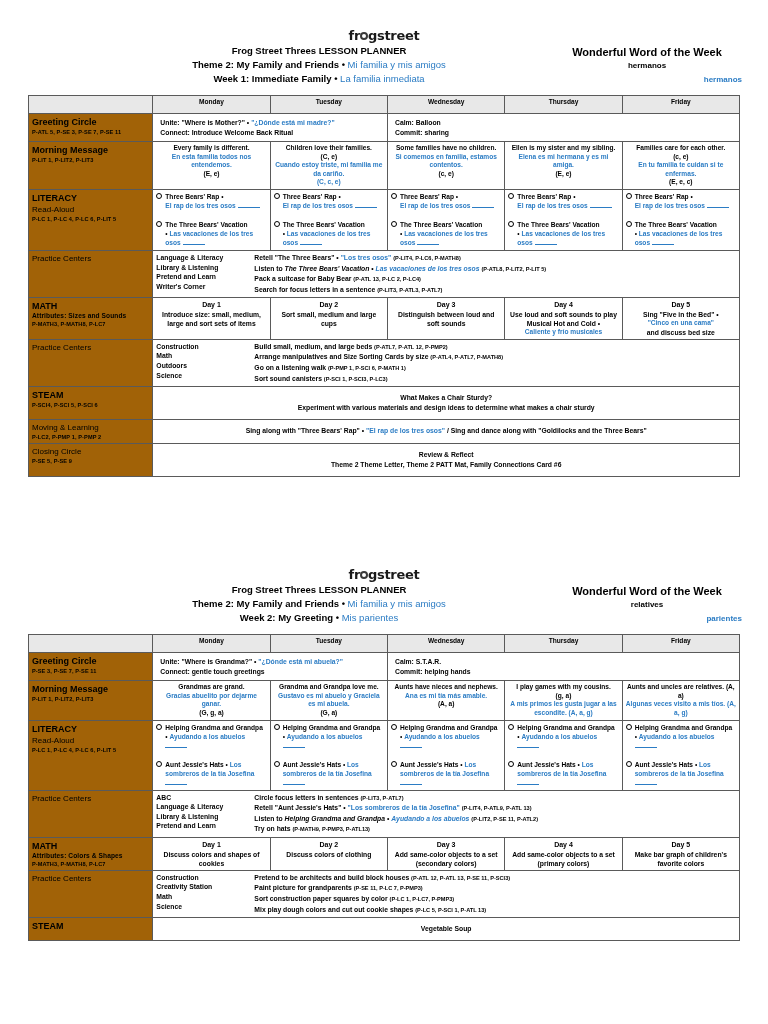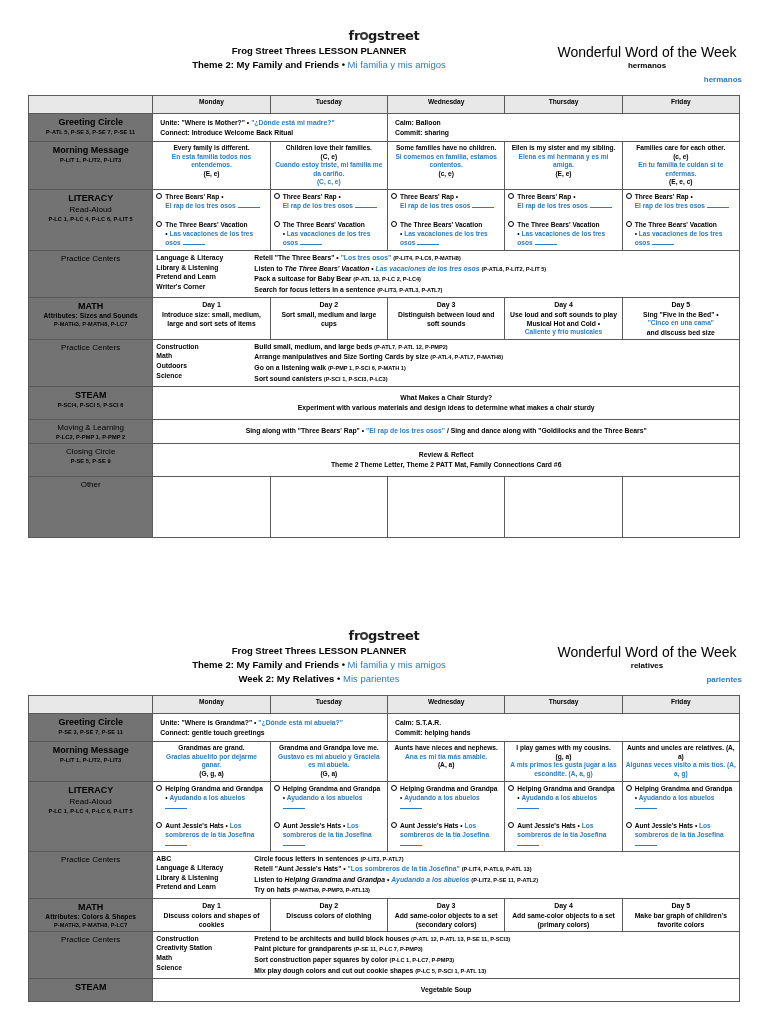--- a/index.html
+++ b/index.html
@@ -22,21 +22,21 @@
   .logo .o{
     display:inline-block;width:8px;height:8px;border:2px solid #3a3a3a;border-radius:50%;
     vertical-align:middle;position:relative;top:-1px;box-sizing:border-box;
   }
   .hdr-row{display:flex;align-items:flex-start;padding:0 26px;}
   .hdr-center{flex:1 1 auto;text-align:center;padding-left:60px;}
   .hdr-right{width:190px;text-align:center;padding-top:1px;}
   .hdr-line{font-size:9.5px;font-weight:bold;line-height:14px;white-space:nowrap;text-align:center;}
   .hdr-line .sp{color:#2b7cc4;font-weight:normal;}
   .hdr-line .lbl{font-weight:bold;}
-  .www-title{font-size:14px;font-weight:normal;line-height:14px;}
+  .www-title{font-size:11px;font-weight:bold;line-height:14px;}
   .www-en{font-size:8px;font-weight:bold;line-height:14px;}
   .www-es{font-size:8px;font-weight:bold;line-height:14px;color:#2b7cc4;text-align:right;}
 
   
   table.planner{
     border-collapse:collapse;
     margin:8px auto 0 auto;
     width:712px;
     table-layout:fixed;
   }
@@ -59,22 +59,21 @@
     height:13px;
     vertical-align:middle;
   }
   th.corner{background:#e8e8e8;border-left:2px solid #3d3d3d;}
   .outer-r{border-right:2px solid #3d3d3d;}
   .outer-t{border-top:2px solid #3d3d3d;}
   .outer-b{border-bottom:2px solid #3d3d3d;}
   .sec-top{border-top:2px solid #3d3d3d;}
 
   td.label{
-    background:#737373;
-    text-align:center;
+    background:#a16207;
     vertical-align:middle;
     padding:4px 2px;
     border-left:2px solid #3d3d3d;
     border-right:2px solid #3d3d3d;
   }
   .lbl-main{font-size:9px;font-weight:bold;line-height:12px;}
   .lbl-sub{font-size:8px;font-weight:normal;line-height:11px;}
   .lbl-codes{font-size:5.6px;font-weight:bold;line-height:8px;letter-spacing:0.1px;}
 
   td.day{text-align:center;}
@@ -127,20 +126,26 @@
     </div>
     <div class="hdr-row">
       <div class="hdr-center">
         <div class="hdr-line">Frog Street Threes LESSON PLANNER</div>
         <div class="hdr-line">
           <span class="lbl">Theme 2:</span>
           <span>My Family and Friends</span>
           <span>•</span>
           <span class="sp">Mi familia y mis amigos</span>
         </div>
+        <div class="hdr-line">
+          <span class="lbl">Week 1:</span>
+          <span>Immediate Family</span>
+          <span>•</span>
+          <span class="sp">La familia inmediata</span>
+        </div>
       </div>
       <div class="hdr-right">
         <div class="www-title">Wonderful Word of the Week</div>
         <div class="www-en">hermanos</div>
         <div class="www-es">hermanos</div>
       </div>
     </div>
   </div>
 
   <table class="planner">
@@ -402,30 +407,20 @@
           <div class="lbl-codes">P-SE 5, P-SE 9</div>
         </td>
         <td class="sec-top outer-r" colspan="5">
           <div class="centered-block">
             <div>Review &amp; Reflect</div>
             <div>Theme 2 Theme Letter, Theme 2 PATT Mat, Family Connections Card #6</div>
           </div>
         </td>
       </tr>
 
-      <tr>
-        <td class="label sec-top outer-b">
-          <div class="lbl-sub">Other</div>
-        </td>
-        <td class="other-cell sec-top outer-b"></td>
-        <td class="other-cell sec-top outer-b"></td>
-        <td class="other-cell sec-top outer-b"></td>
-        <td class="other-cell sec-top outer-b"></td>
-        <td class="other-cell sec-top outer-b outer-r"></td>
-      </tr>
     </tbody>
   </table>
 </div>
 
 <div class="page-gap"></div>
 
 <div class="page">
 
   <div class="doc-header" style="padding-top:0;">
     <div class="logo-wrap">
@@ -435,21 +430,21 @@
       <div class="hdr-center">
         <div class="hdr-line">Frog Street Threes LESSON PLANNER</div>
         <div class="hdr-line">
           <span class="lbl">Theme 2:</span>
           <span>My Family and Friends</span>
           <span>•</span>
           <span class="sp">Mi familia y mis amigos</span>
         </div>
         <div class="hdr-line">
           <span class="lbl">Week 2:</span>
-          <span>My Relatives</span>
+          <span>My Greeting</span>
           <span>•</span>
           <span class="sp">Mis parientes</span>
         </div>
       </div>
       <div class="hdr-right">
         <div class="www-title">Wonderful Word of the Week</div>
         <div class="www-en">relatives</div>
         <div class="www-es">parientes</div>
       </div>
     </div>

